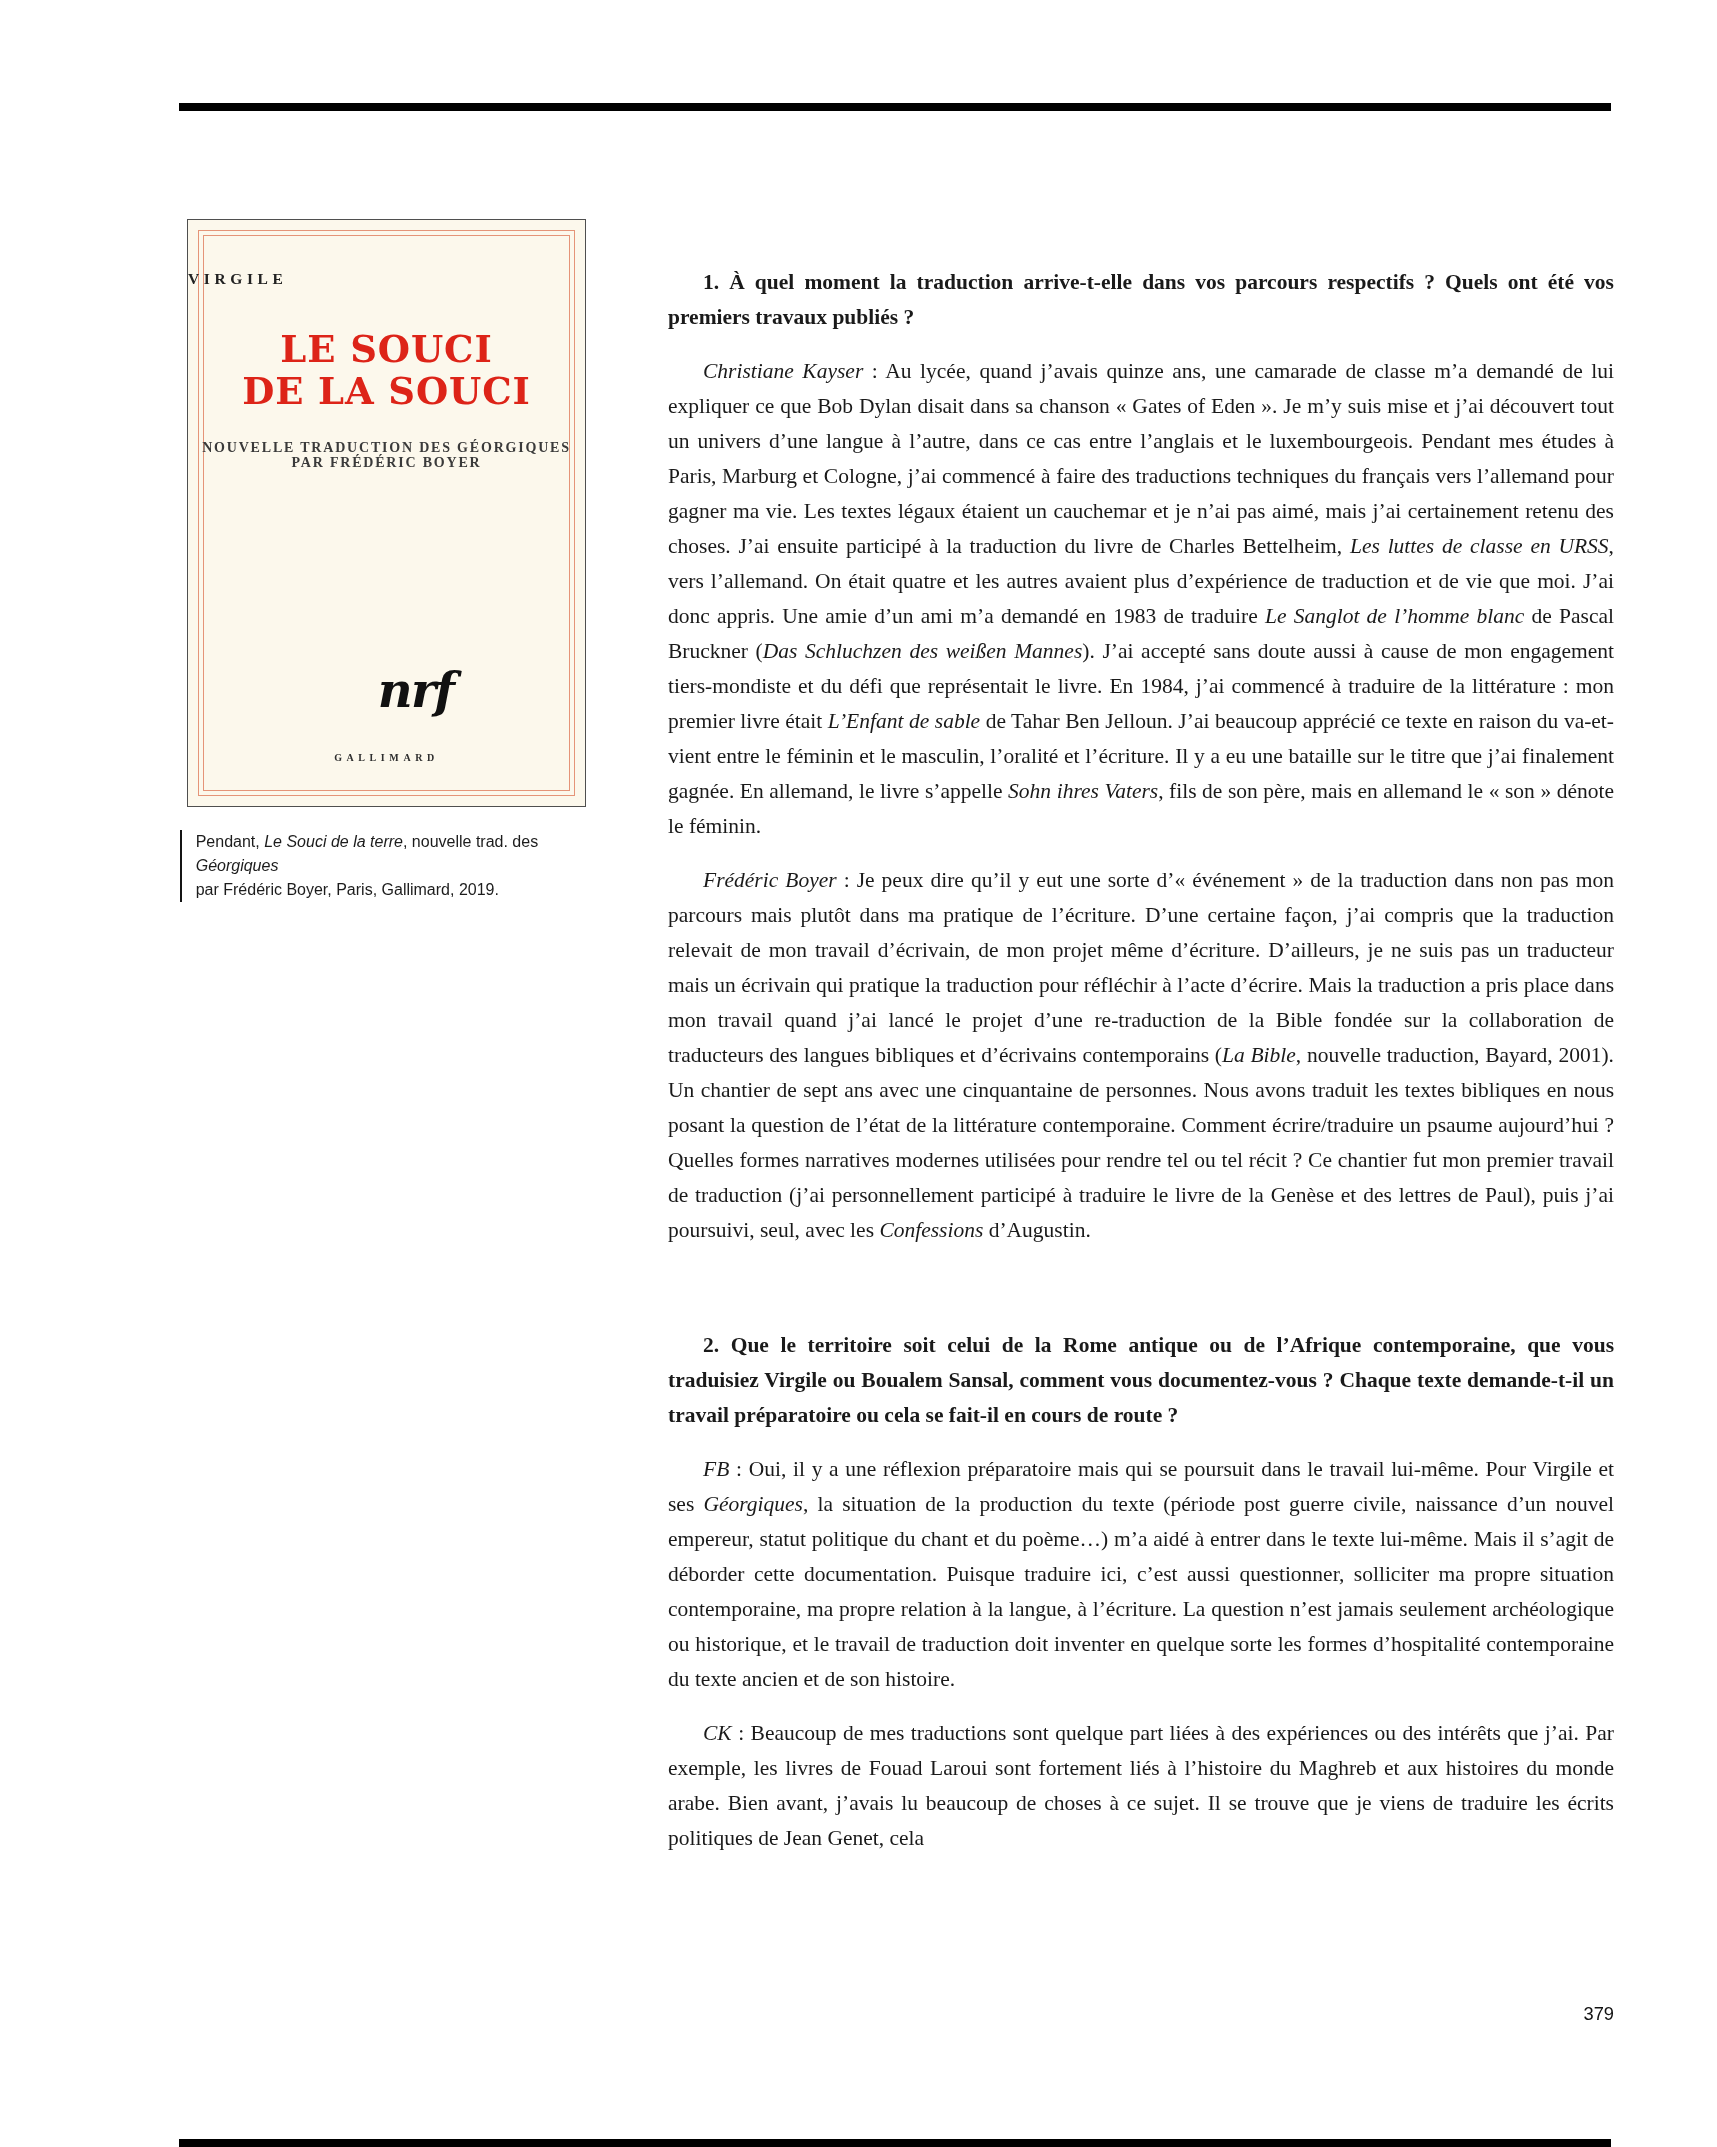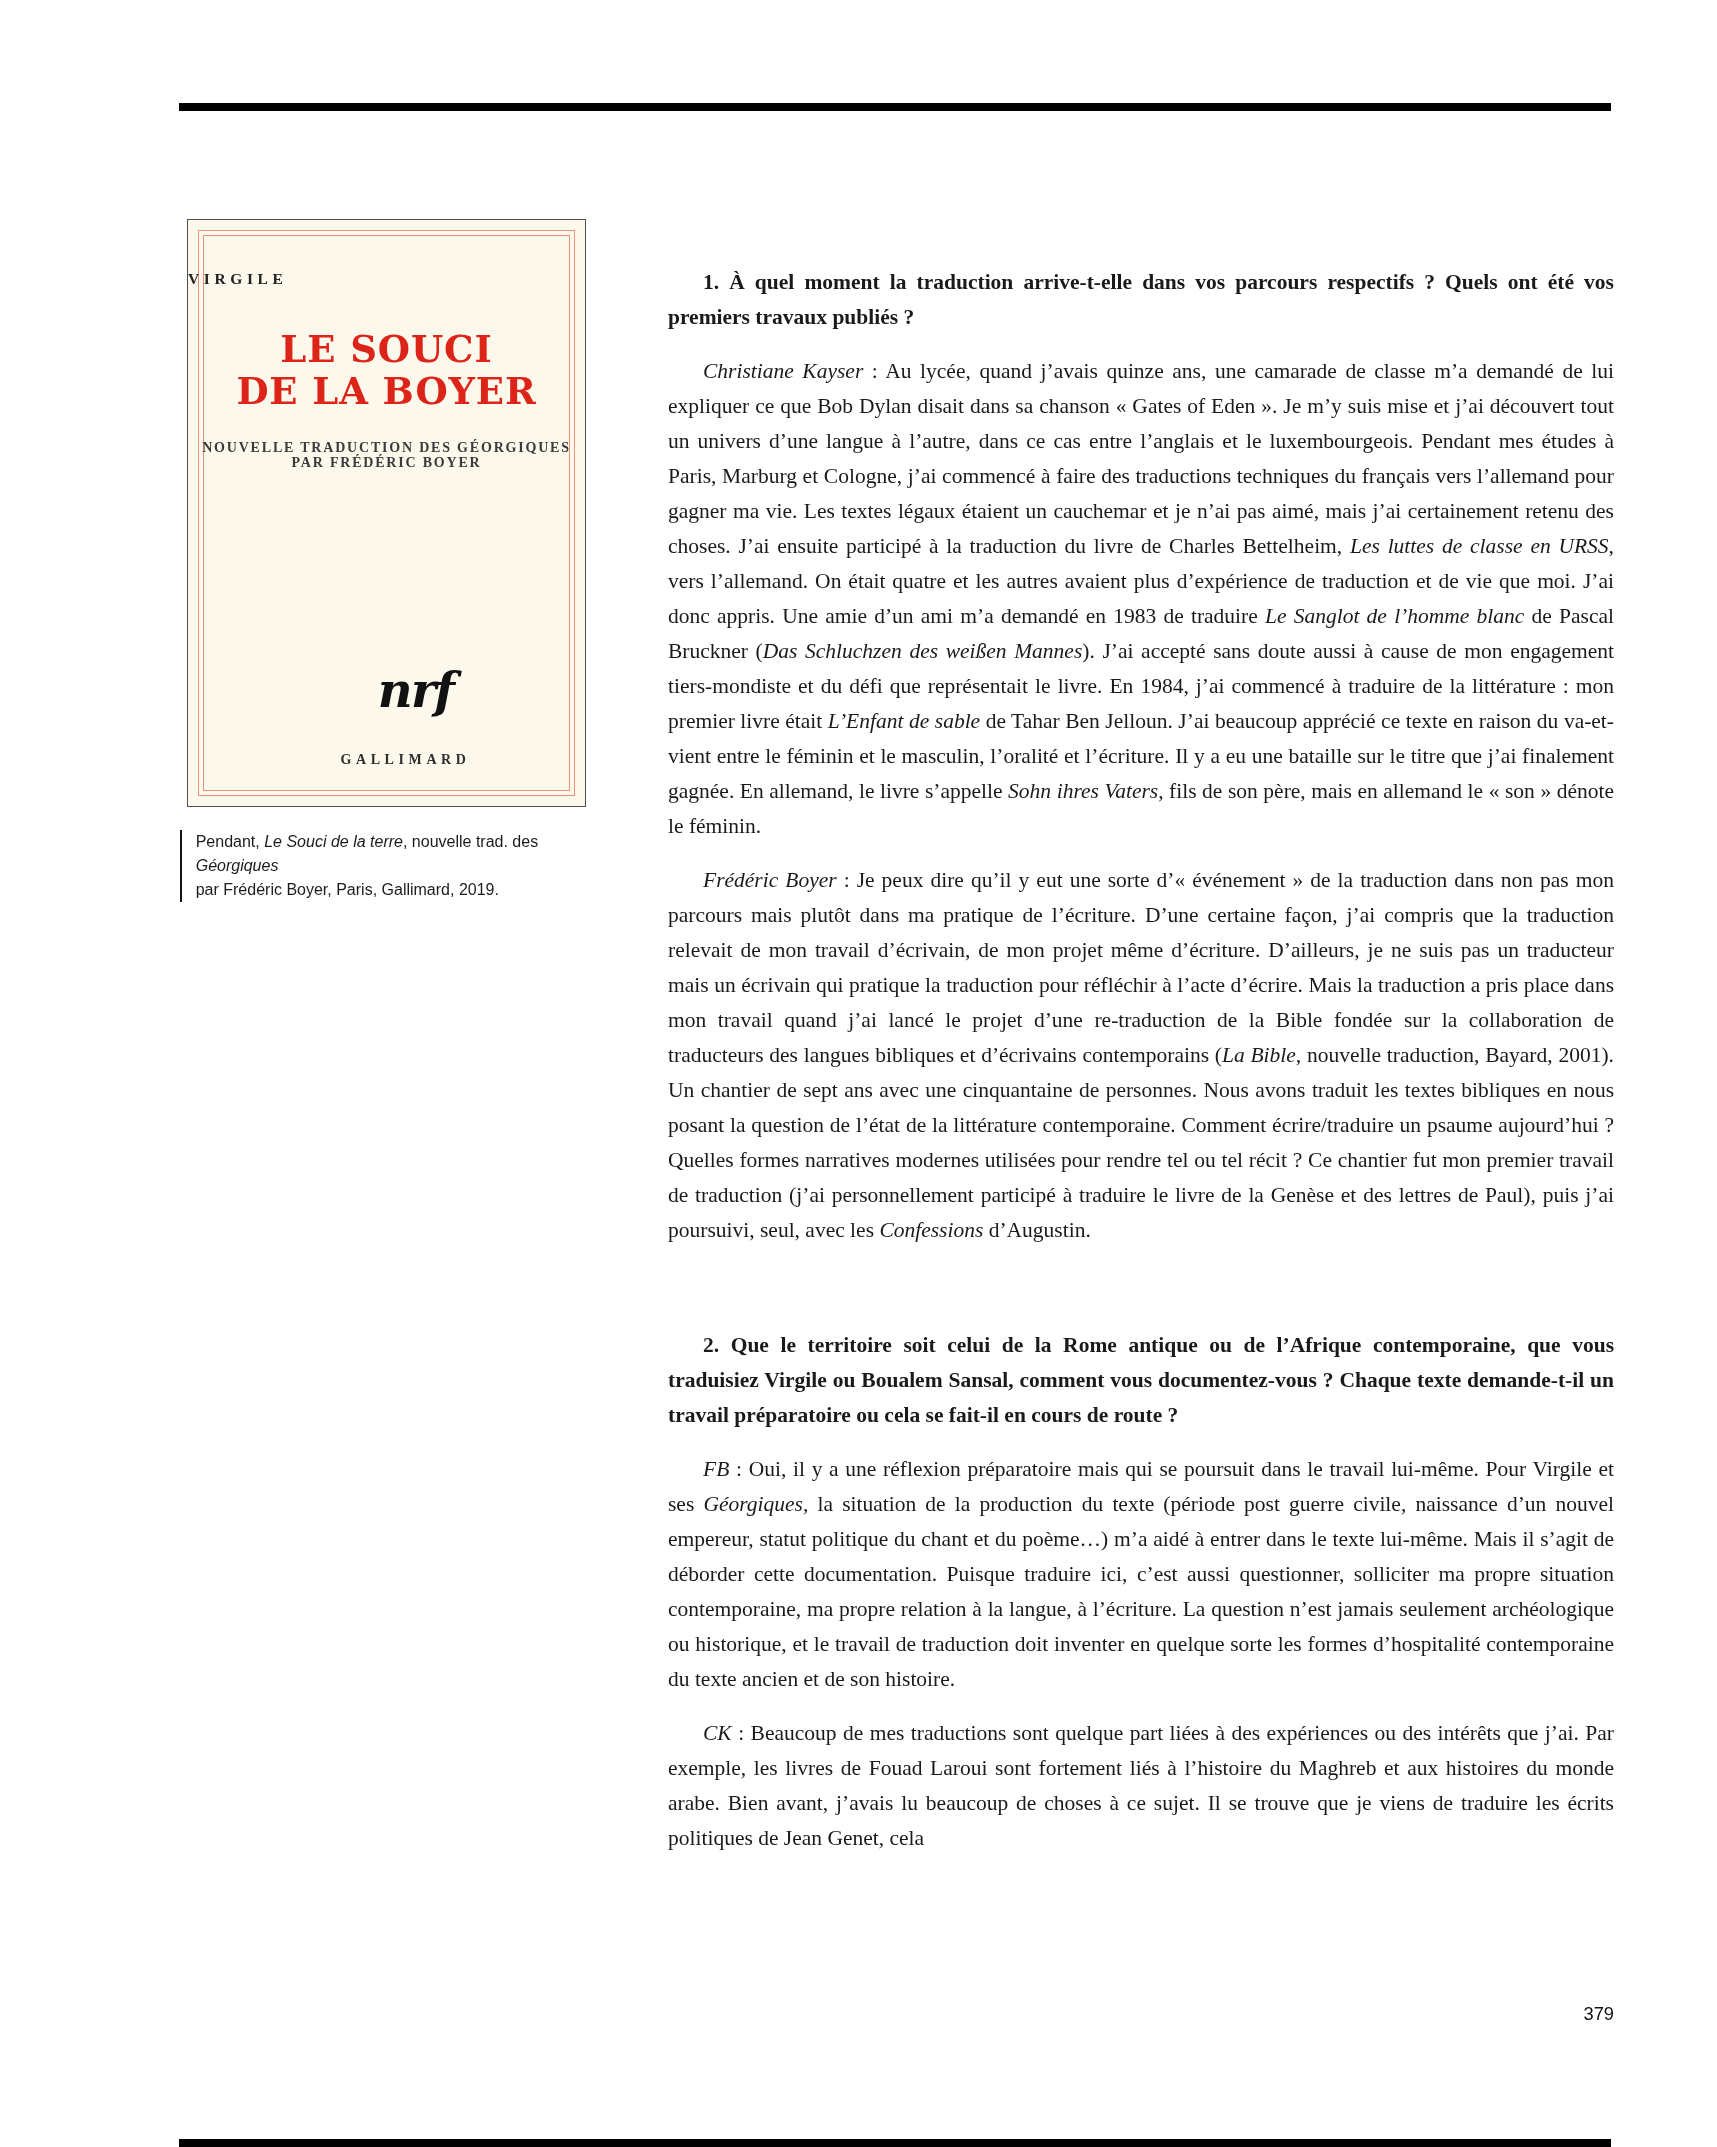--- a/index.html
+++ b/index.html
@@ -21,21 +21,21 @@
                 font-size:15.5px;font-weight:700;letter-spacing:4.6px;color:#222;}
   .cover-title{position:absolute;left:0;top:108px;width:100%;text-align:center;
                font-family:"DejaVu Serif", serif;font-weight:700;font-size:37px;line-height:42px;
                letter-spacing:0.9px;color:var(--title_red,#dd2418);}
   .cover-subtitle{position:absolute;left:0;top:221px;width:100%;text-align:center;
                   font-size:14px;line-height:14.6px;font-weight:700;letter-spacing:1.8px;color:#3a3a3a;}
   .cover-nrf{position:absolute;left:0;top:446px;width:100%;text-align:center;
              font-family:"DejaVu Serif", serif;font-style:italic;font-weight:700;
              font-size:48px;line-height:48px;letter-spacing:-1.8px;color:#111;margin-left:29px;}
   .cover-publisher{position:absolute;left:0;top:532px;width:100%;text-align:center;
-                   font-size:14px;font-weight:700;letter-spacing:4.6px;color:#2e2e2e;margin-left:19px;}
+                   font-size:10px;font-weight:700;letter-spacing:4.6px;color:#2e2e2e;}
 
   
   .caption{position:absolute;left:180px;top:830px;width:413px;box-sizing:border-box;
            border-left:2.7px solid #141414;padding-left:13.7px;margin:0;
            font-family:"Liberation Sans", sans-serif;font-size:16px;line-height:24px;color:#1c1c1c;}
 
   
   .article{position:absolute;left:668px;top:217px;width:946px;
            font-size:21.5px;line-height:35px;text-align:justify;color:#1a1a1a;margin-top:48px;}
   .article p{margin:0;text-indent:35px;}
@@ -55,21 +55,21 @@
   <div class="top-rule"></div>
 
   <figure style="margin:0;">
     <div class="cover">
       <div class="frame-outer">
         <div class="frame-inner"></div>
       </div>
       <div class="cover-author">VIRGILE</div>
       <div class="cover-title">
         <span>LE SOUCI</span><br>
-        <span>DE LA BOYER</span>
+        <span>DE LA SOUCI</span>
       </div>
       <div class="cover-subtitle">
         <span>NOUVELLE TRADUCTION DES GÉORGIQUES</span><br>
         <span>PAR FRÉDÉRIC BOYER</span>
       </div>
       <div class="cover-nrf">nrf</div>
       <div class="cover-publisher">GALLIMARD</div>
     </div>
     <figcaption class="caption">
       <span id="caption-text"><span>Pendant, </span><i>Le Souci de la terre</i><span>, nouvelle trad. des </span><i>Géorgiques</i><br><span>par Frédéric Boyer, Paris, Gallimard, 2019.</span></span>

